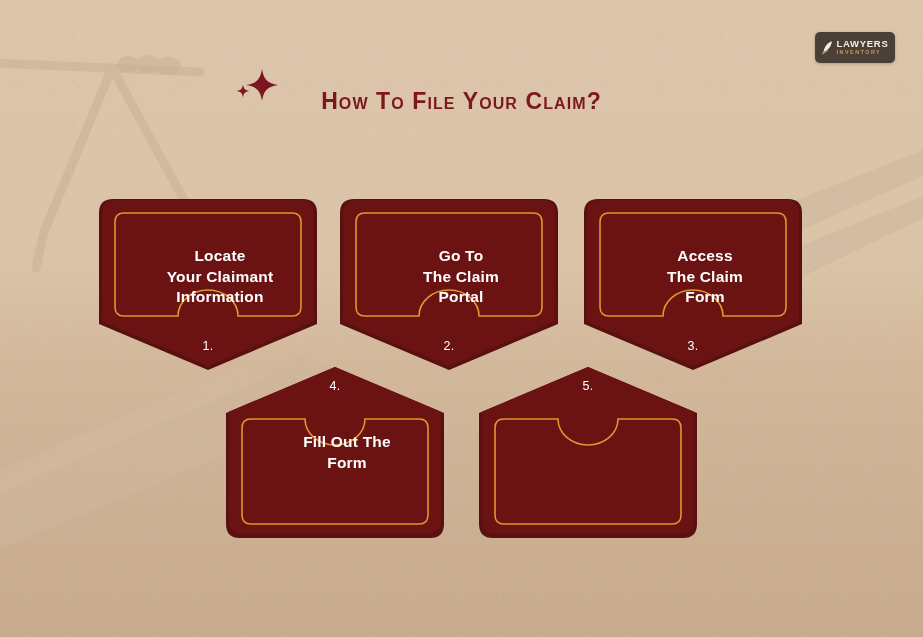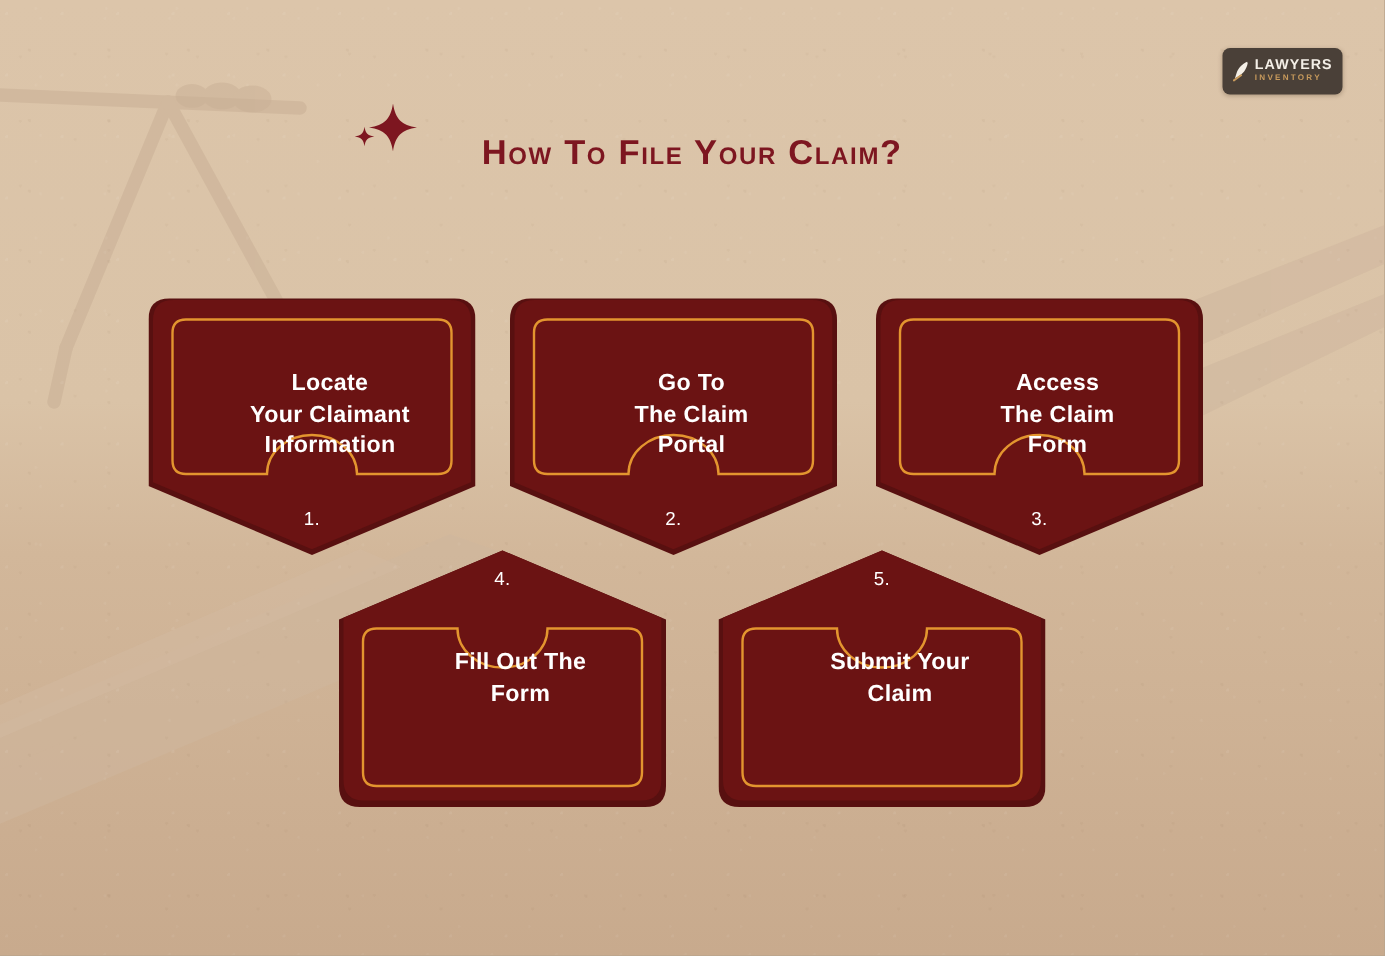--- a/index.html
+++ b/index.html
@@ -247,19 +247,17 @@
           <path d="M109 2 L218 48 V159 Q218 173 204 173
          H14 Q0 173 0 159 V48 Z" fill="#581010"></path>
           <path d="M109 2 L218 48 V159 Q218 173 204 173
          H14 Q0 173 0 159 V48 Z" fill="#6b1313" transform="translate(3,0) scale(0.972,0.975)"></path>
           <path d="M25 159 H193 Q202 159 202 150
                  V63 Q202 54 193 54
                  H139 A30 26 0 0 1 79 54
                  H25 Q16 54 16 63
                  V150 Q16 159 25 159 Z" fill="none" stroke="#e3952f" stroke-width="1.6"></path>
         </svg>
-        <div class="label">Submit Your
-Claim</div>
         <div class="badge-num">5.</div>
       </div>
     </div>
 
 </div>
 
 </body></html>

